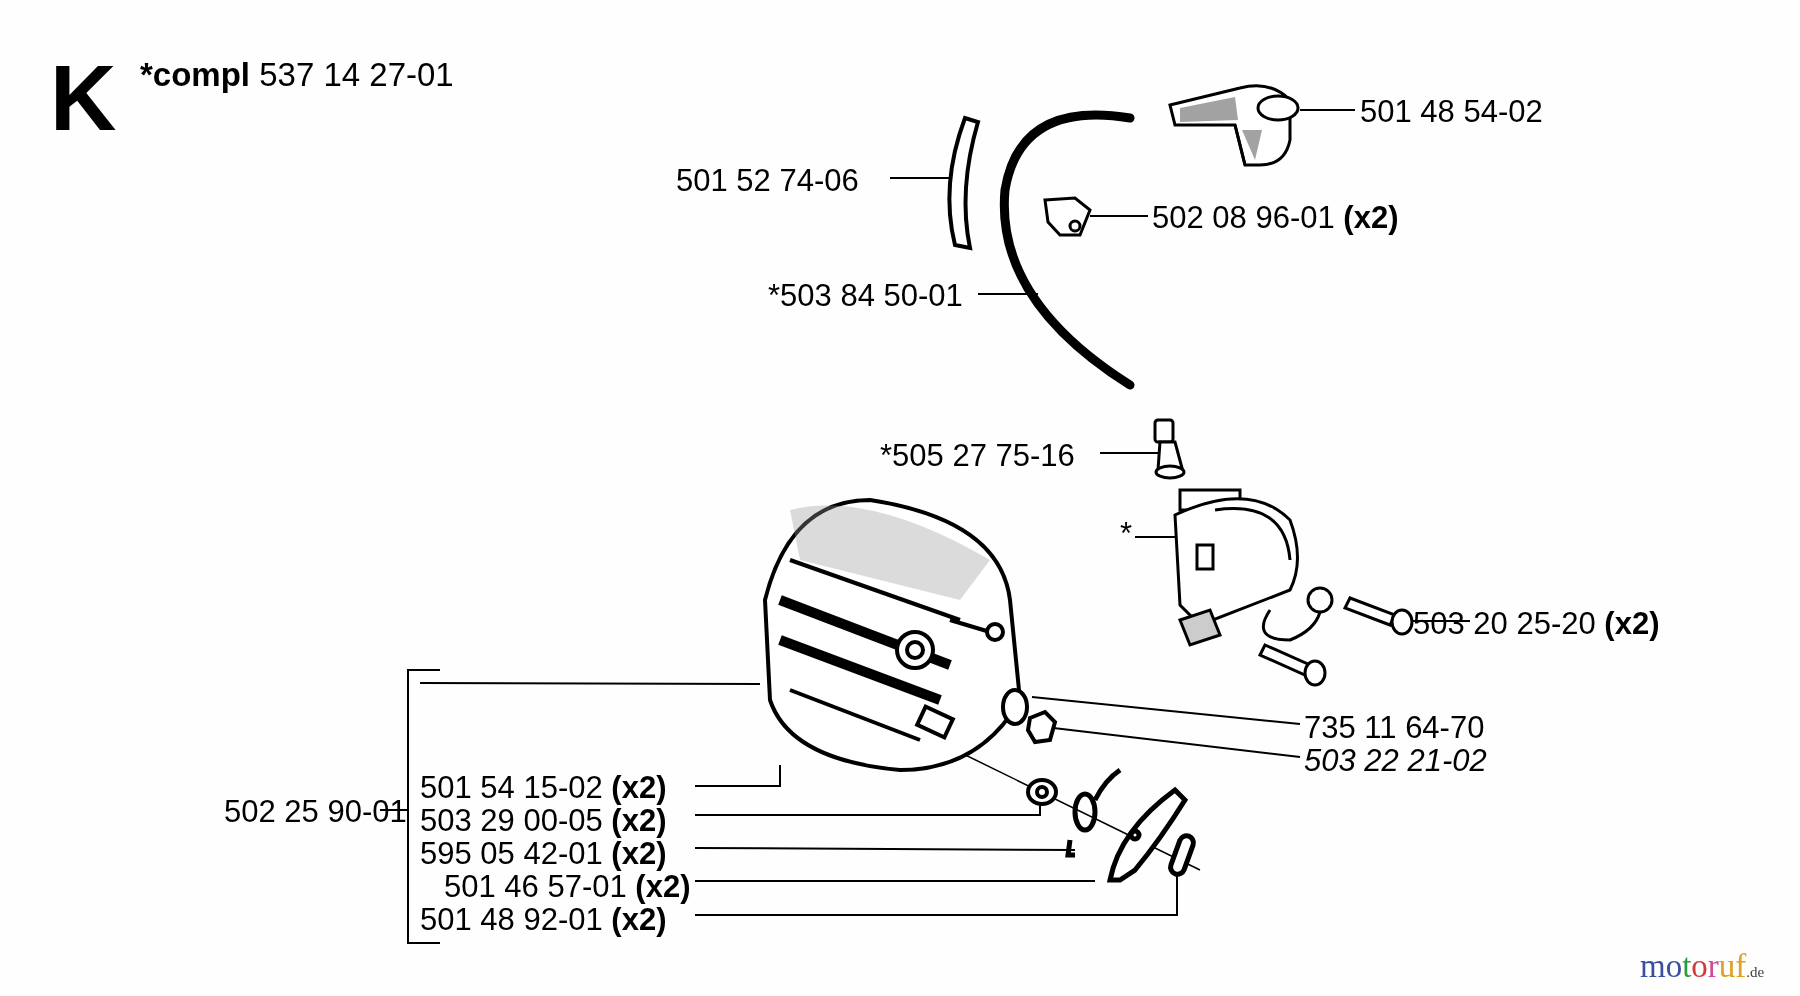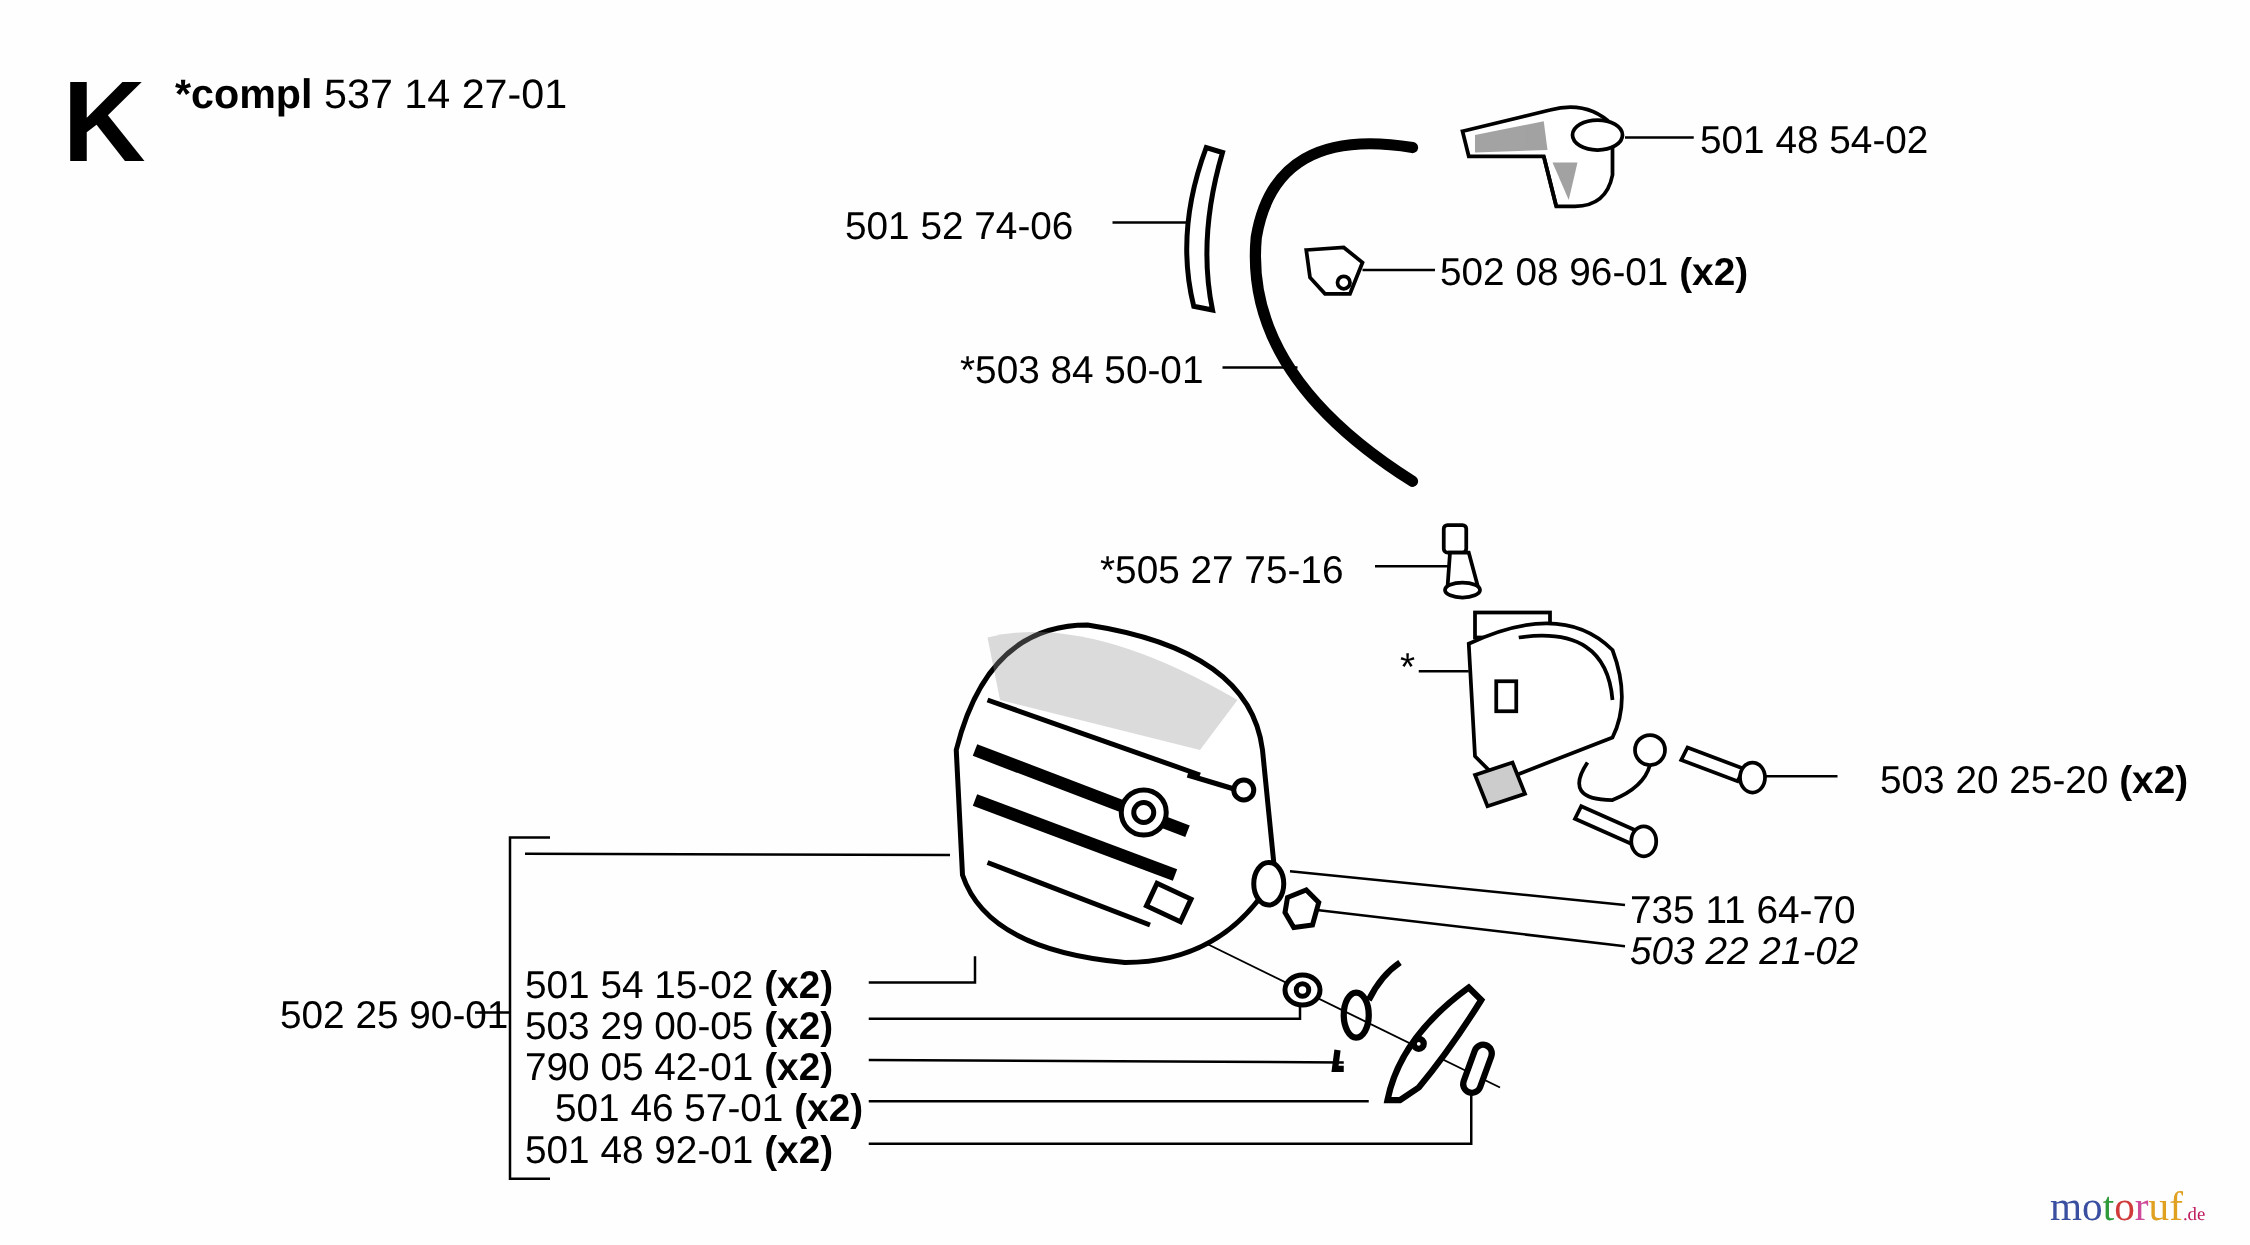--- a/index.html
+++ b/index.html
@@ -6,21 +6,21 @@
   body { width:1800px; height:996px; position:relative; overflow:hidden;
          font-family:"Liberation Sans", sans-serif; color:#000; }
   .section-letter { position:absolute; left:50px; top:52px; font-size:92px; font-weight:bold; line-height:1; }
   .title { position:absolute; left:140px; top:58px; font-size:33px; line-height:1; }
   .title b { font-weight:bold; }
   .lbl { position:absolute; font-size:31px; line-height:1; white-space:nowrap; }
   .qty { font-weight:bold; }
   svg.diagram { position:absolute; left:0; top:0; }
   .brand { position:absolute; left:1640px; top:950px; font-family:"Liberation Serif", serif; font-size:33px; line-height:1; }
   .brand span { display:inline-block; }
-  .brand .tld { font-size:15px; color:#be185d; }
+  .brand .tld { font-size:15px; color:#404040; }
 </style>
 </head>
 <body>
 
 <div class="section-letter">K</div>
 <div class="title">
   <b>*compl</b>
   <span>537 14 27-01</span>
 </div>
 
@@ -131,26 +131,26 @@
       <rect x="1175" y="835" width="14" height="40" rx="7" transform="rotate(20 1182 855)"></rect>
     </g>
 </svg>
 
 <div class="lbl" style="left:1360px; top:96px;"><span>501 48 54-02</span></div>
 <div class="lbl" style="left:676px; top:165px;"><span>501 52 74-06</span></div>
 <div class="lbl" style="left:1152px; top:202px;"><span>502 08 96-01</span> <span class="qty">(x2)</span></div>
 <div class="lbl" style="left:768px; top:280px;"><span>*503 84 50-01</span></div>
 <div class="lbl" style="left:880px; top:440px;"><span>*505 27 75-16</span></div>
 <div class="lbl" style="left:1120px; top:518px;"><span>*</span></div>
-<div class="lbl" style="left:1504px; top:608px;text-align:right;"><span>503 20 25-20</span> <span class="qty">(x2)</span></div>
+<div class="lbl" style="left:1413px; top:608px;text-align:right;"><span>503 20 25-20</span> <span class="qty">(x2)</span></div>
 <div class="lbl" style="left:1304px; top:712px;"><span>735 11 64-70</span></div>
 <div class="lbl" style="left:1304px; top:745px;font-style:italic;"><span>503 22 21-02</span></div>
 <div class="lbl" style="left:182px; top:796px;margin-left:42px;"><span>502 25 90-01</span></div>
 
 <div class="lbl" style="left:420px; top:772px;"><span>501 54 15-02</span> <span class="qty">(x2)</span></div>
 <div class="lbl" style="left:420px; top:805px;"><span>503 29 00-05</span> <span class="qty">(x2)</span></div>
-<div class="lbl" style="left:420px; top:838px;"><span>790 05 42-01</span> <span class="qty">(x2)</span></div>
+<div class="lbl" style="left:420px; top:838px;"><span>595 05 42-01</span> <span class="qty">(x2)</span></div>
 <div class="lbl" style="left:420px; top:871px;margin-left:24px;"><span>501 46 57-01</span> <span class="qty">(x2)</span></div>
 <div class="lbl" style="left:420px; top:904px;"><span>501 48 92-01</span> <span class="qty">(x2)</span></div>
 
 <div class="brand">
   <span style="color:#3b4fa0">m</span><span style="color:#3b4fa0">o</span><span style="color:#2e9a3a">t</span><span style="color:#d03a3a">o</span><span style="color:#d04a9a">r</span><span style="color:#e0a020">u</span><span style="color:#e0a020">f</span><span class="tld">.de</span>
 </div>
 
 </body></html>

